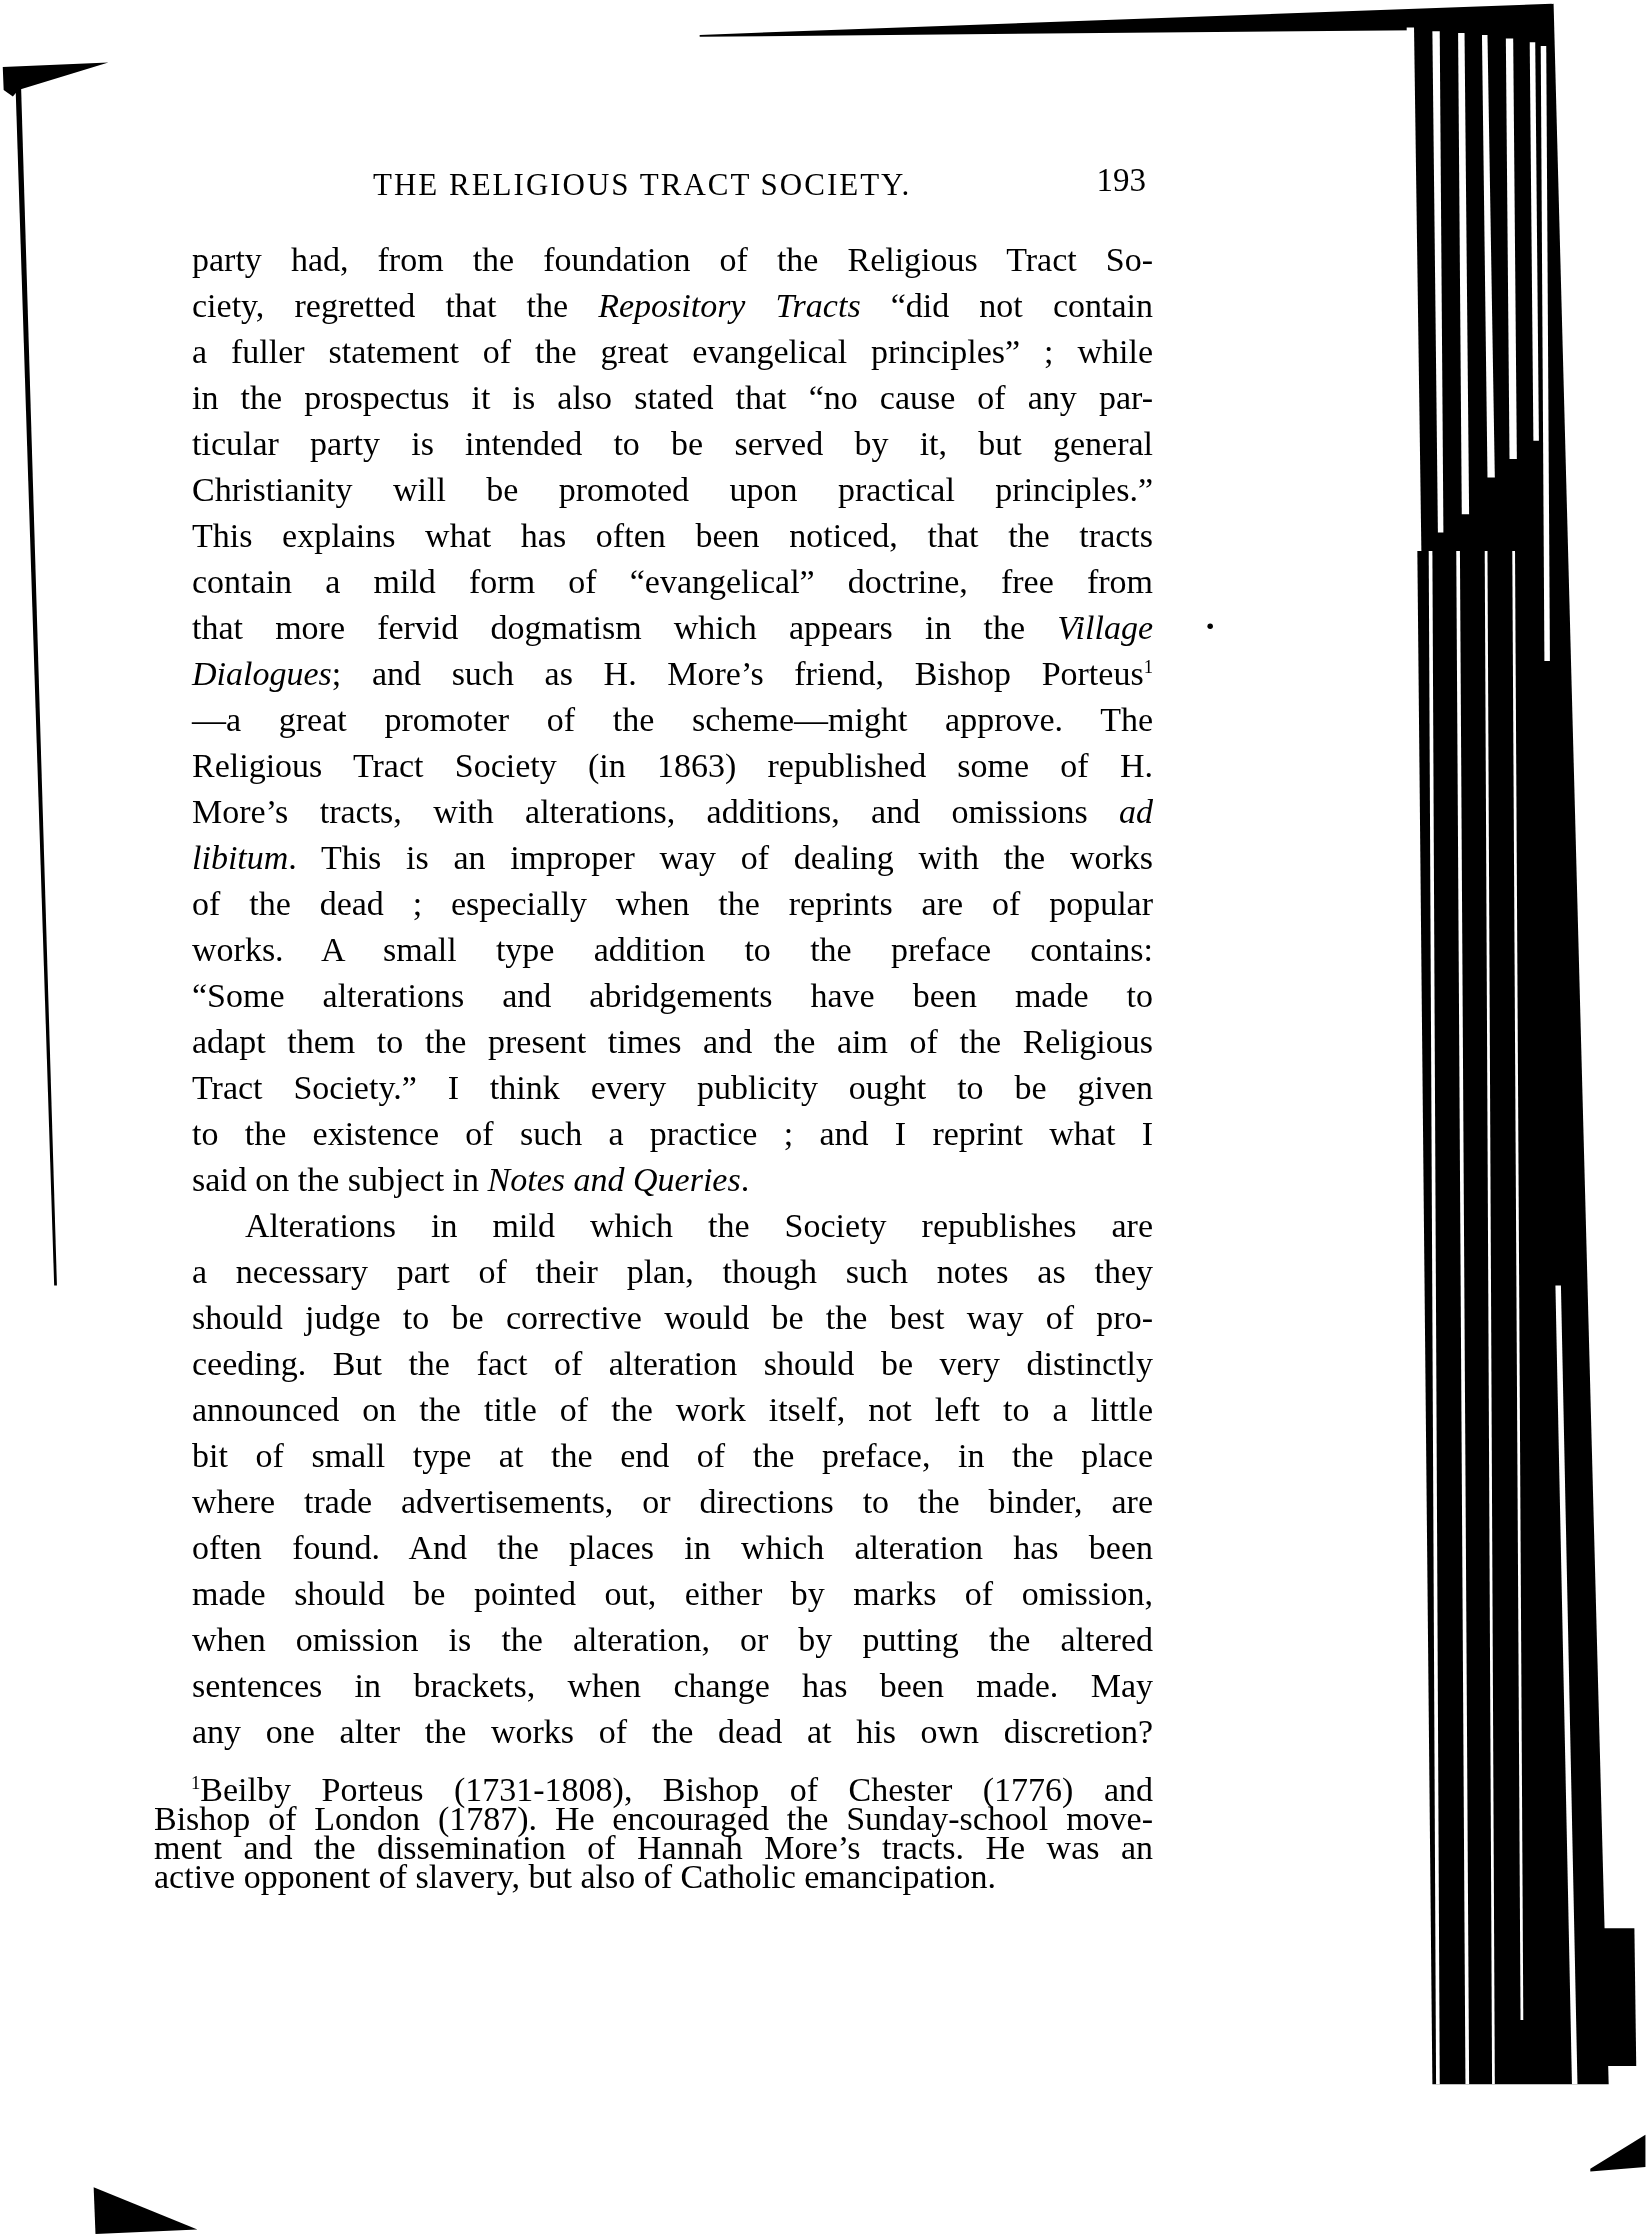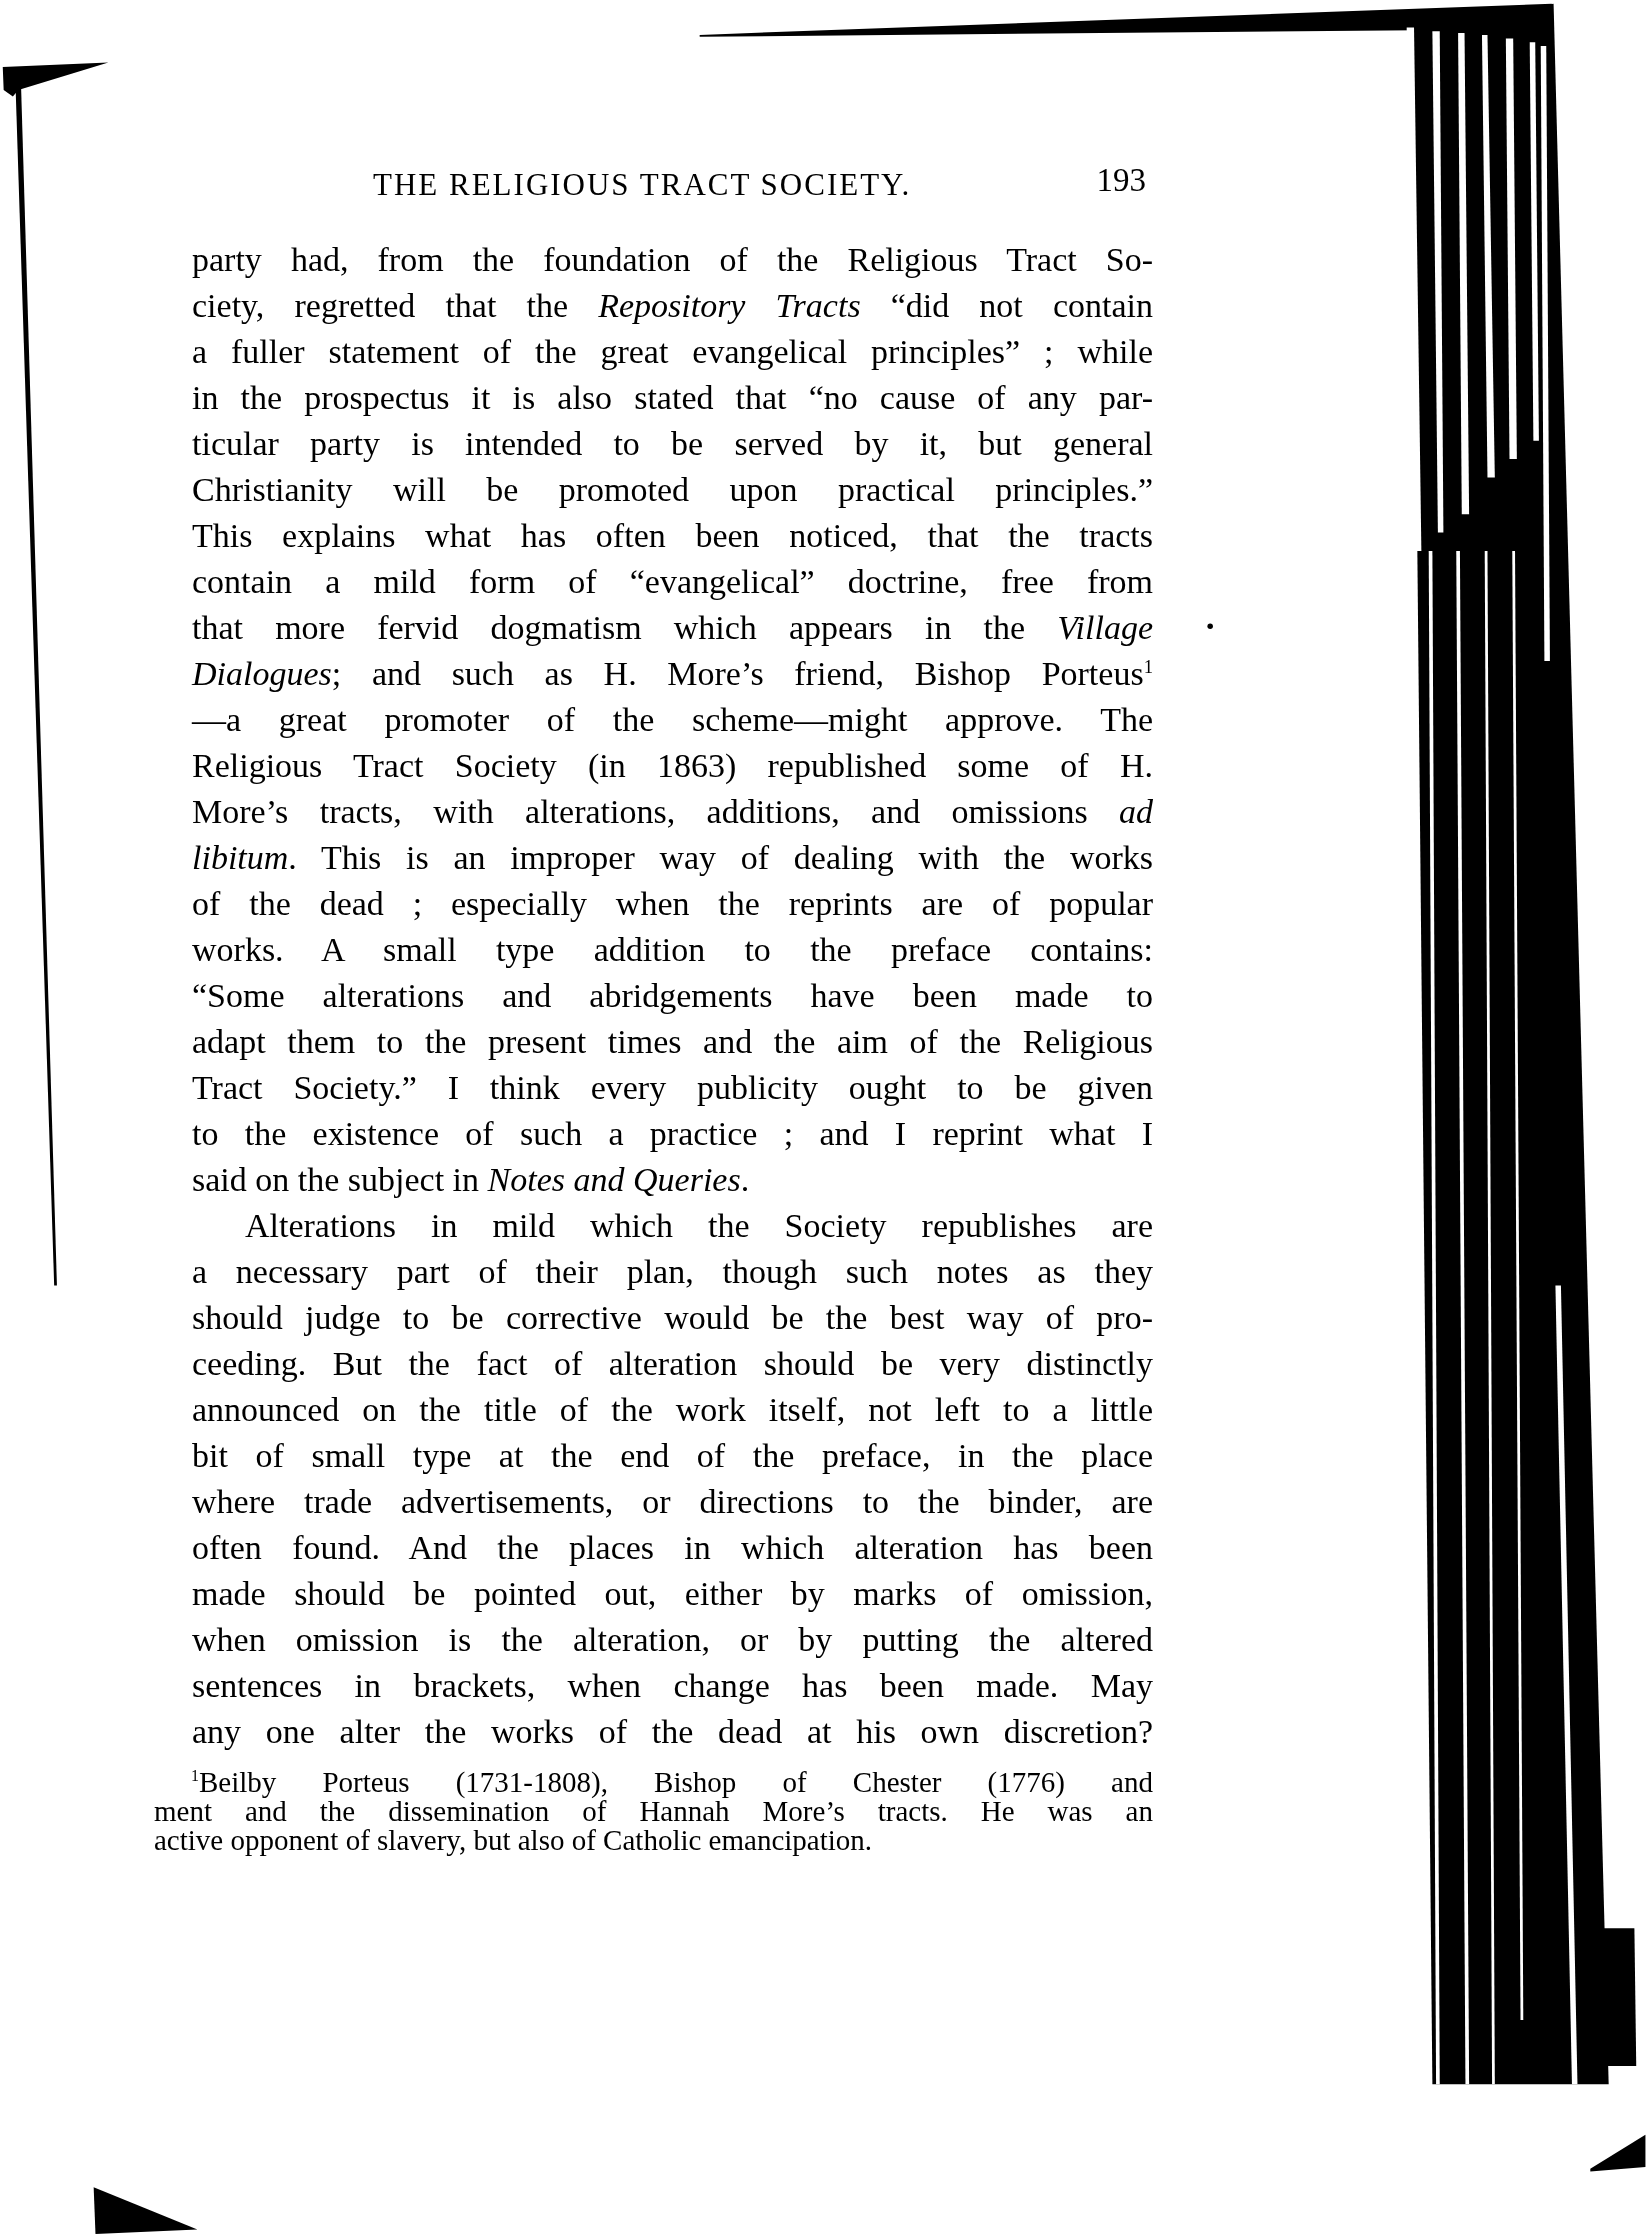--- a/index.html
+++ b/index.html
@@ -61,22 +61,22 @@
       word-spacing: 0px;
     }
     .line.last {
       text-align-last: left;
     }
     .line.indent {
       padding-left: 53px;
     }
     .line span.it { font-style: italic; }
     .footnotes {
-      margin-top: 13px;
-      font-size: 29px;
+      margin-top: 20px;
+      font-size: 34px;
       line-height: 29px;
     }
     .footnotes .line.indent { padding-left: 37px; }
     sup.fn-mark {
       font-size: 0.55em;
       vertical-align: super;
       line-height: 0;
     }
   </style>
 </head>
@@ -159,18 +159,19 @@
       <span class="line">often found.  And the places in which alteration has been</span>
       <span class="line">made should be pointed out, either by marks of omission,</span>
       <span class="line">when omission is the alteration, or by putting the altered</span>
       <span class="line">sentences in brackets, when change has been made.  May</span>
       <span class="line">any one alter the works of the dead at his own discretion?</span>
     </div>
   </div>
 
   <div class="footnotes">
     <span class="line indent"><sup class="fn-mark">1</sup><span>Beilby Porteus (1731-1808), Bishop of Chester (1776) and</span></span>
+    <span class="line">Bishop of London (1787).  He encouraged the Sunday-school move-</span>
     <span class="line">ment and the dissemination of Hannah More’s tracts.  He was an</span>
     <span class="line last">active opponent of slavery, but also of Catholic emancipation.</span>
   </div>
 
 </div>
 
 
 </body></html>

